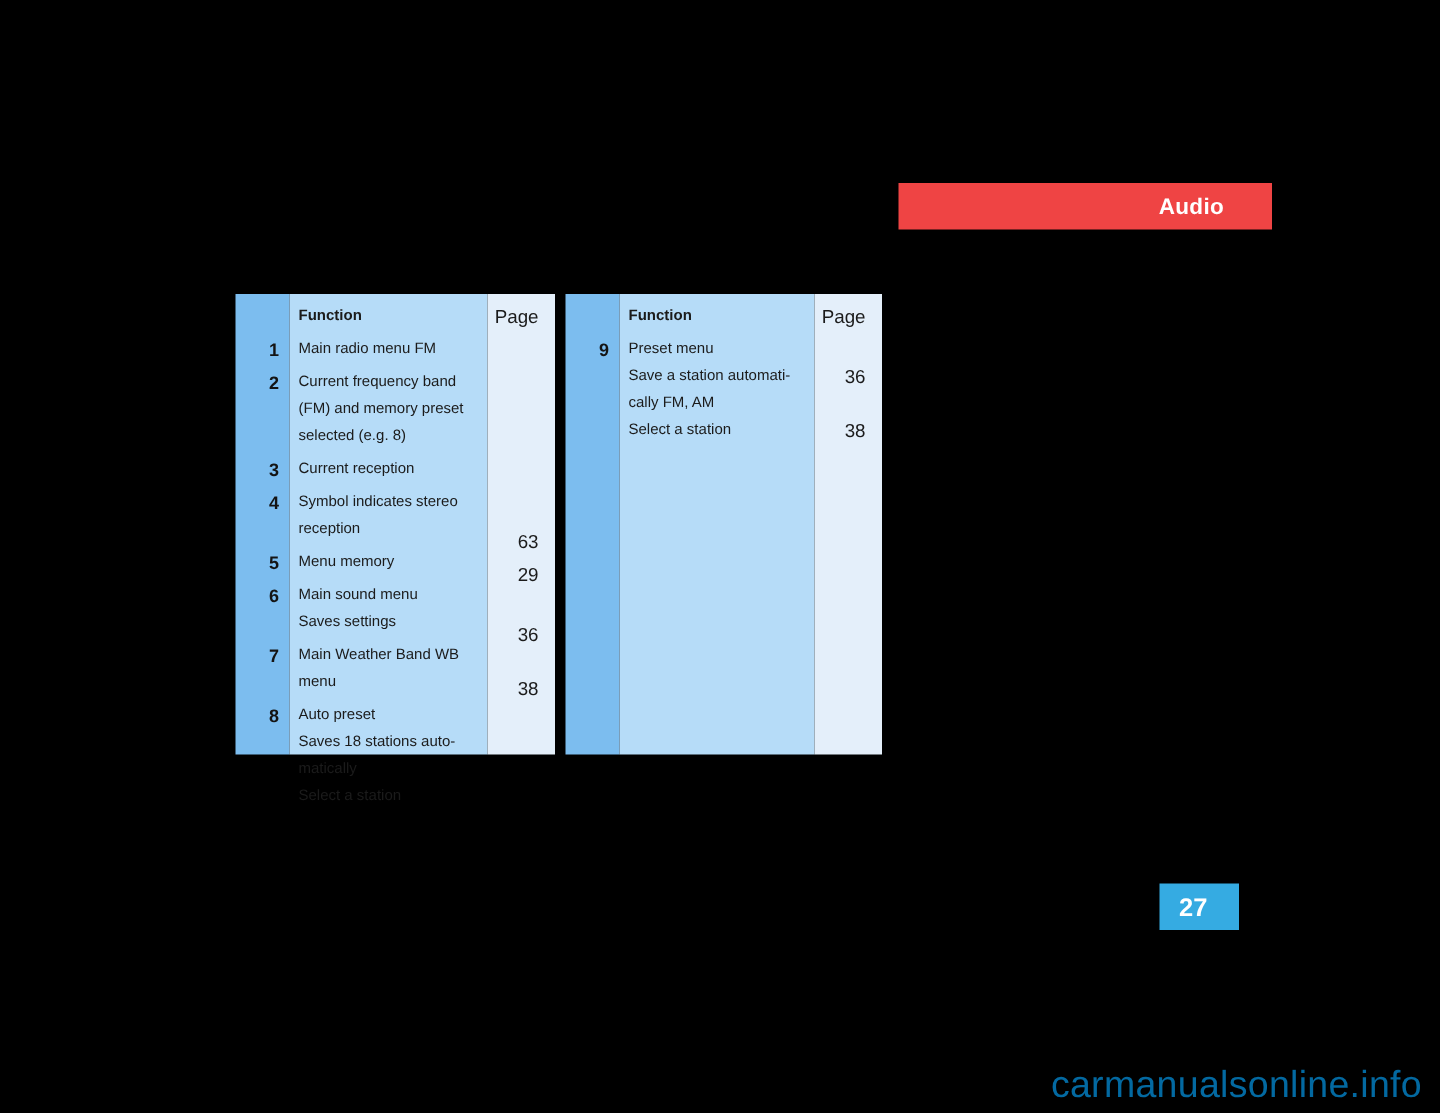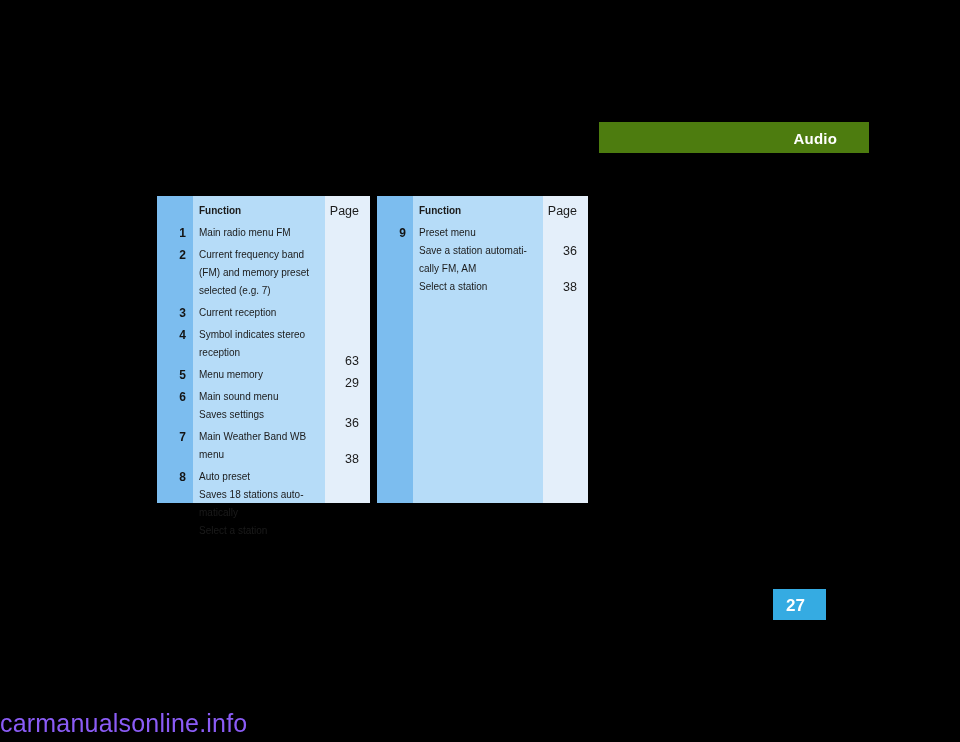--- a/index.html
+++ b/index.html
@@ -14,23 +14,23 @@
     overflow: hidden;
     font-family: "Liberation Sans", sans-serif;
     color: #1a1a1a;
   }
 
   
   #audio-bar {
     position: absolute;
     left: 599px;
     top: 122px;
-    width: 270px;
+    width: 249px;
     height: 31px;
-    background: #4d7c0f;
+    background: #ef4444;
   }
   #audio-bar .audio-label {
     position: absolute;
     right: 32px;
     top: 50%;
     transform: translateY(-50%);
     color: #ffffff;
     font-size: 15px;
     font-weight: bold;
     letter-spacing: 0.2px;
@@ -135,21 +135,22 @@
     font-weight: bold;
     line-height: 1;
   }
 
   
   #watermark {
     position: absolute;
     left: 0;
     right: 12px;
     bottom: 4px;
-    color: #8b5cf6;
+    text-align: right;
+    color: #0369a1;
     font-size: 25px;
     letter-spacing: 0.2px;
     font-family: "Liberation Sans", sans-serif;
   }
 </style>
 </head>
 <body>
 
 <div id="audio-bar">
   <span class="audio-label">Audio</span>
@@ -165,21 +166,21 @@
       <div class="row-gap"></div>
       <div class="tbl-row">
         <span class="num">1</span>
         <span class="fn-text">Main radio menu FM</span>
       </div>
       <div class="row-gap"></div>
       <div class="tbl-row">
         <span class="num">2</span>
         <span class="fn-text">Current frequency band
 (FM) and memory preset
-selected (e.g. 7)</span>
+selected (e.g. 8)</span>
       </div>
       <div class="row-gap"></div>
       <div class="tbl-row">
         <span class="num">3</span>
         <span class="fn-text">Current reception</span>
       </div>
       <div class="row-gap"></div>
       <div class="tbl-row">
         <span class="num">4</span>
         <span class="fn-text">Symbol indicates stereo

